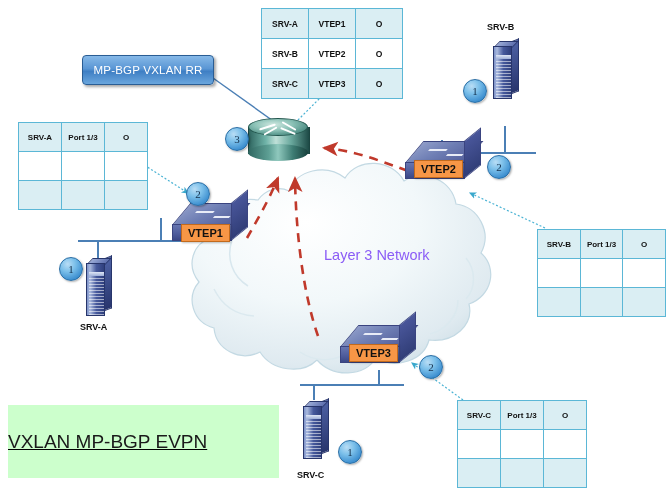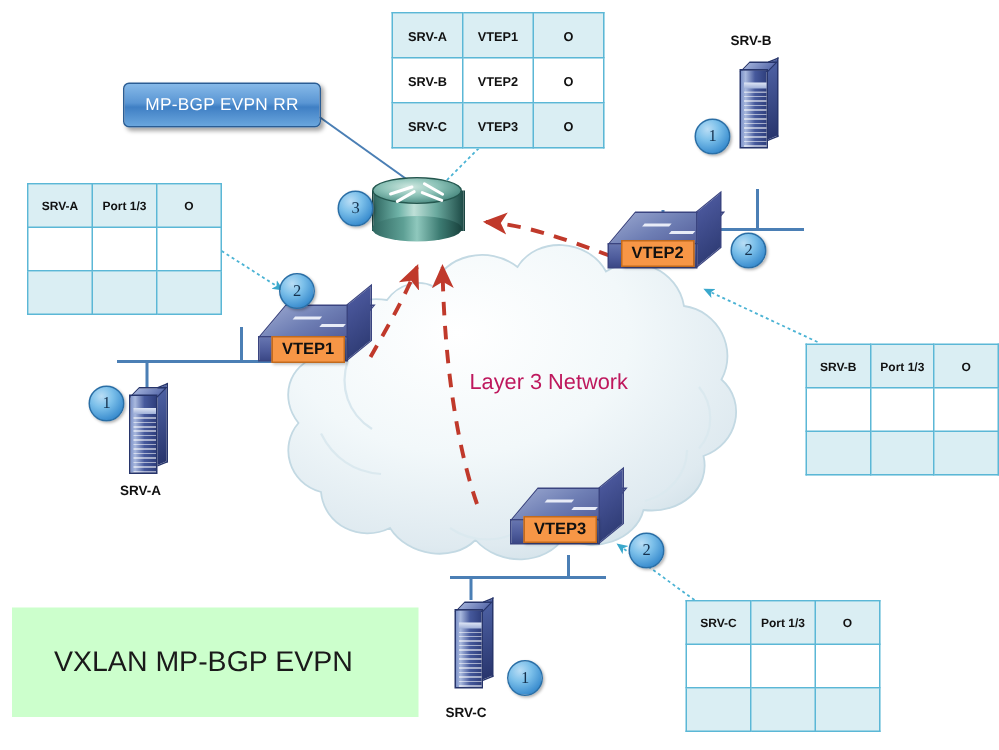--- a/index.html
+++ b/index.html
@@ -84,37 +84,38 @@
     position: absolute;
     left: 8px;
     top: 405px;
     width: 271px;
     height: 73px;
     background: #ccffcc;
     display: flex;
     flex-direction: column;
     align-items: flex-start;
     justify-content: center;
-    padding-left: 28px;
-    box-sizing: border-box;
+    padding-left: 0;
+    box-sizing: border-box;
+    text-decoration: underline;
   }
   #title-box span {
     font-size: 19px;
     color: #1a1a1a;
     line-height: 1.25;
     white-space: nowrap;
   }
 
   
   #l3-label {
     position: absolute;
-    left: 313px;
+    left: 324px;
     top: 247px;
     font-size: 14.5px;
-    color: #be185d;
+    color: #8b5cf6;
     white-space: nowrap;
   }
 
   
   .badge {
     position: absolute;
     width: 22px;
     height: 22px;
     border-radius: 50%;
     background: radial-gradient(circle at 35% 28%, #b9ddf5 0%, #7cc0ea 35%, #3d8fd0 75%, #2471ab 100%);
@@ -390,21 +391,21 @@
     <div class="cyl-top">
       <div class="rtr-arrow" style="left:10px; top:7px; width:17px; transform:rotate(-18deg);"></div>
       <div class="rtr-arrow" style="left:32px; top:6px; width:16px; transform:rotate(-150deg);"></div>
       <div class="rtr-arrow" style="left:14px; top:11px; width:15px; transform:rotate(150deg);"></div>
       <div class="rtr-arrow" style="left:31px; top:11px; width:16px; transform:rotate(22deg);"></div>
     </div>
   </div>
   <div class="badge" style="left:225px; top:127px;">3</div>
 
   <div id="mpbgp-box">
-    <span>MP-BGP EVPN RR</span>
+    <span>MP-BGP VXLAN RR</span>
   </div>
 
   <table class="net-table" id="table-rr-mac" style="left:261px; top:8px;">
     <tbody>
         <tr class="shade">
       <td>SRV-A</td>
       <td>VTEP1</td>
       <td>O</td>
     </tr>
     <tr class="blank">

